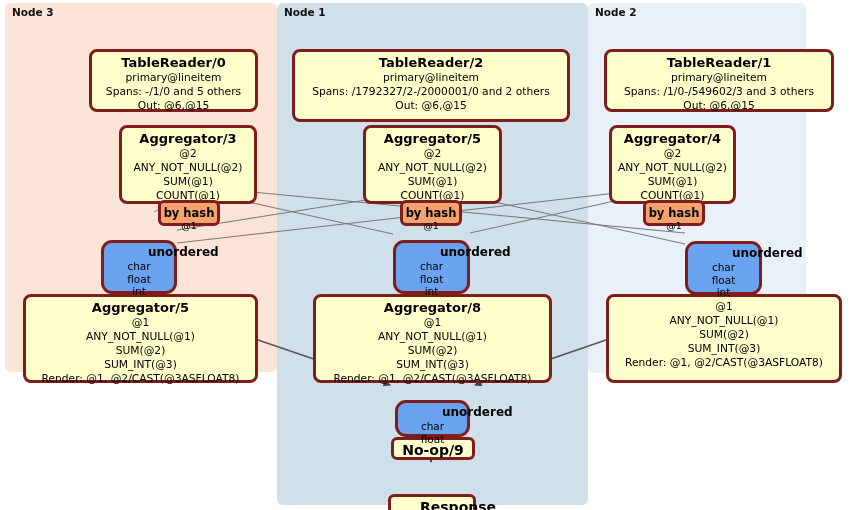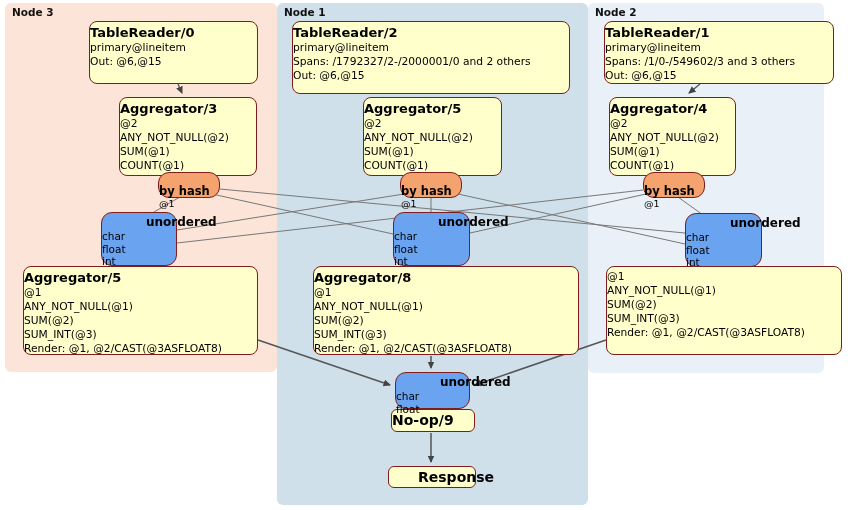--- a/index.html
+++ b/index.html
@@ -1,46 +1,46 @@
 <!DOCTYPE html>
 <html><head>
 <meta charset="utf-8">
 <style>
   html,body{margin:0;padding:0;background:#ffffff;}
   .canvas{position:relative;width:863px;height:510px;background:#ffffff;
           font-family:"DejaVu Sans",sans-serif;overflow:hidden;color:#000;}
   .region{position:absolute;border-radius:6px;}
   .region-label{font-size:10.5px;color:#111;padding:3px 0 0 7px;font-weight:bold;}
   .edges{position:absolute;left:0;top:0;z-index:1;pointer-events:none;}
-  .box{position:absolute;box-sizing:border-box;border:1px solid #7f1d1d;
-       z-index:2;}
+  .box{position:absolute;box-sizing:border-box;border:3px solid #7f1d1d;
+       text-align:center;z-index:2;margin-top:28px;}
   .proc{background:#ffffcc;border-radius:8px;padding-top:3px;}
   .proc-title{font-size:13px;font-weight:bold;line-height:16px;white-space:nowrap;}
   .proc-line{font-size:10.7px;line-height:14px;white-space:nowrap;}
-  .router{background:#f4a26e;border-radius:11px;padding-top:12px;z-index:3;}
+  .router{background:#f4a26e;border-radius:6px;padding-top:4px;z-index:3;}
   .router-title{font-size:11.5px;font-weight:bold;line-height:13px;}
   .router-line{font-size:9.5px;line-height:11px;}
   .sync{background:#6aa3f0;border-radius:11px;padding-top:2px;z-index:3;}
   .sync-title{font-size:12px;font-weight:bold;line-height:15px;padding-left:44px;}
   .sync-line{font-size:10.5px;line-height:12.5px;}
   .term{background:#ffffcc;border-radius:6px;font-weight:bold;font-size:14px;
         line-height:20px;}
 </style>
 </head>
 <body>
 
 <div class="canvas">
 
   <div class="region" style="left:5px;top:3px;width:272px;height:369px;background:#fce4d8;">
     <div class="region-label">Node 3</div>
   </div>
   <div class="region" style="left:277px;top:3px;width:311px;height:502px;background:#cfe0ea;">
     <div class="region-label">Node 1</div>
   </div>
-  <div class="region" style="left:588px;top:3px;width:236px;height:370px;background:#e9f0f8;">
+  <div class="region" style="left:588px;top:3px;width:218px;height:370px;background:#e9f0f8;">
     <div class="region-label">Node 2</div>
   </div>
 
   <svg class="edges" width="863" height="510" viewBox="0 0 863 510">
     <defs>
       <marker id="arrow" markerWidth="9" markerHeight="9" refX="6.5" refY="3.5" orient="auto" markerUnits="userSpaceOnUse">
         <path d="M0,0 L7.5,3.5 L0,7 z" fill="#444"></path>
       </marker>
     </defs>
 
@@ -61,20 +61,21 @@
     <line x1="258" y1="340" x2="390" y2="385" stroke="#555" stroke-width="1.5" marker-end="url(#arrow)"></line>
     <line x1="431" y1="356" x2="431" y2="368" stroke="#555" stroke-width="1.5" marker-end="url(#arrow)"></line>
     <line x1="606" y1="340" x2="475" y2="385" stroke="#555" stroke-width="1.5" marker-end="url(#arrow)"></line>
 
     <line x1="431" y1="433" x2="431" y2="462" stroke="#555" stroke-width="1.5" marker-end="url(#arrow)"></line>
   </svg>
 
   <div class="box proc" style="left:89px;top:21px;width:169px;height:63px;">
     <div class="proc-title">TableReader/0</div>
     <div class="proc-line">primary@lineitem</div>
+    <div class="proc-line">Spans: -/1/0 and 5 others</div>
     <div class="proc-line">Out: @6,@15</div>
   </div>
   <div class="box proc" style="left:119px;top:97px;width:138px;height:79px;">
     <div class="proc-title">Aggregator/3</div>
     <div class="proc-line">@2</div>
     <div class="proc-line">ANY_NOT_NULL(@2)</div>
     <div class="proc-line">SUM(@1)</div>
     <div class="proc-line">COUNT(@1)</div>
   </div>
   <div class="box proc" style="left:23px;top:266px;width:235px;height:89px;">
@@ -102,21 +103,21 @@
     <div class="proc-line">Spans: /1792327/2-/2000001/0 and 2 others</div>
     <div class="proc-line">Out: @6,@15</div>
   </div>
   <div class="box proc" style="left:363px;top:97px;width:139px;height:79px;">
     <div class="proc-title">Aggregator/5</div>
     <div class="proc-line">@2</div>
     <div class="proc-line">ANY_NOT_NULL(@2)</div>
     <div class="proc-line">SUM(@1)</div>
     <div class="proc-line">COUNT(@1)</div>
   </div>
-  <div class="box proc" style="left:313px;top:266px;width:266px;height:89px;">
+  <div class="box proc" style="left:313px;top:266px;width:239px;height:89px;">
     <div class="proc-title">Aggregator/8</div>
     <div class="proc-line">@1</div>
     <div class="proc-line">ANY_NOT_NULL(@1)</div>
     <div class="proc-line">SUM(@2)</div>
     <div class="proc-line">SUM_INT(@3)</div>
     <div class="proc-line">Render: @1, @2/CAST(@3ASFLOAT8)</div>
   </div>
   <div class="box router" style="left:400px;top:172px;width:62px;height:26px;">
     <div class="router-title">by hash</div>
     <div class="router-line">@1</div>

